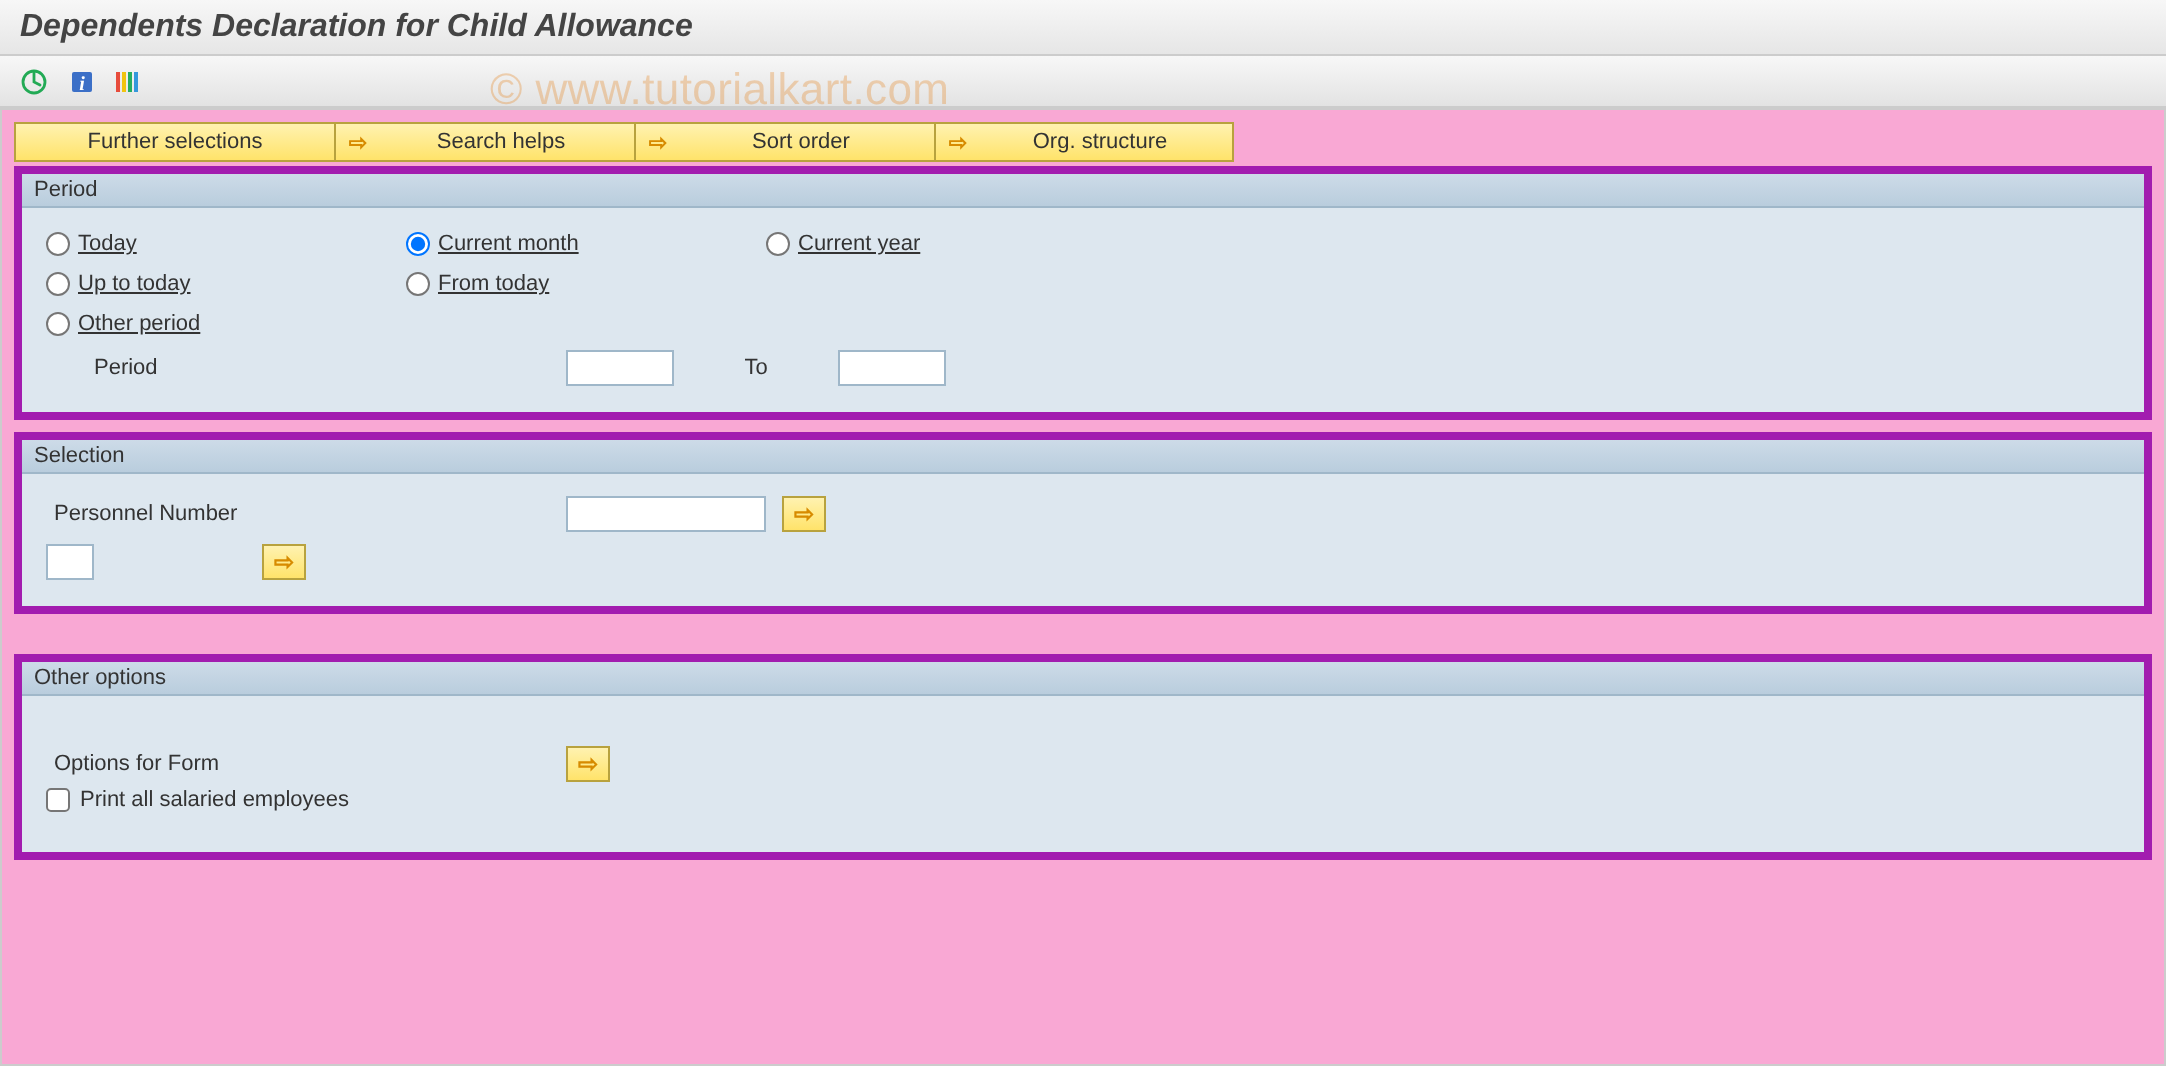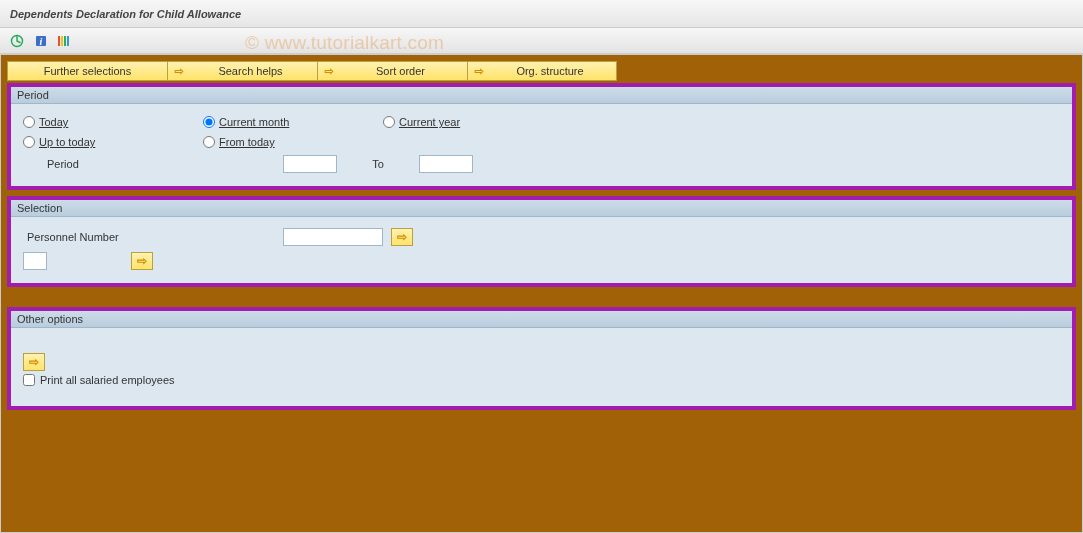--- a/index.html
+++ b/index.html
@@ -14,21 +14,21 @@
     }
     .titlebar {
       background: linear-gradient(#f7f7f7, #e6e6e6);
       border-bottom: 1px solid #ccc;
       height: 28px;
       display: flex;
       align-items: center;
       padding: 0 10px;
     }
     .titlebar h1 {
-      font-size: 11px;
+      font-size: 16px;
       font-style: italic;
       font-weight: bold;
       color: #444;
     }
     .toolbar {
       background: linear-gradient(#f7f7f7, #e3e3e3);
       height: 26px;
       display: flex;
       align-items: center;
       padding: 0 6px;
@@ -39,27 +39,27 @@
       width: 22px; height: 18px;
       display: flex; align-items: center; justify-content: center;
       cursor: pointer;
       border: 1px solid transparent;
     }
     .watermark {
       position: absolute;
       top: 32px;
       left: 245px;
       color: rgba(230,140,50,0.35);
-      font-size: 19px;
+      font-size: 22px;
       pointer-events: none;
       letter-spacing: 0.2px;
     }
     .content {
       padding: 6px 6px;
-      background: #a16207;
+      background: #f9a8d4;
       min-height: calc(533px - 54px);
       border: 1px solid #ccc;
       margin: 0;
     }
     .btnrow {
       display: flex;
       gap: 0;
       margin-bottom: 2px;
     }
     .ybtn {
@@ -227,20 +227,26 @@
       <div class="radio-row">
         <label class="radio-cell">
           <input type="radio" name="period" style="">
           <span>Up to today</span>
         </label>
         <label class="radio-cell">
           <input type="radio" name="period" style="">
           <span>From today</span>
         </label>
       </div>
+      <div class="radio-row">
+        <label class="radio-cell">
+          <input type="radio" name="period" style="">
+          <span>Other period</span>
+        </label>
+      </div>
       <div class="fieldrow">
         <span class="indent">Period</span>
         <input type="text" class="txt w60" value="" style="">
         <span class="tospan" style="width:82px">To</span>
         <input type="text" class="txt w60" value="" style="">
       </div>
     </div>
   </div>
 
   <div class="group">
@@ -263,20 +269,21 @@
     </div>
   </div>
 
   <div class="spacer"></div>
 
   <div class="group">
     <div class="legend">Other options</div>
     <div class="body">
       <div class="spacer"></div>
       <div class="fieldrow">
+        <span class="label-col">Options for Form</span>
         <div class="help-btn close" style="margin-left:0">
             <span class="arr">⇨</span>
           </div>
       </div>
       <div class="cbrow">
         <input type="checkbox" style="">
         <span>Print all salaried employees</span>
       </div>
     </div>
   </div>

